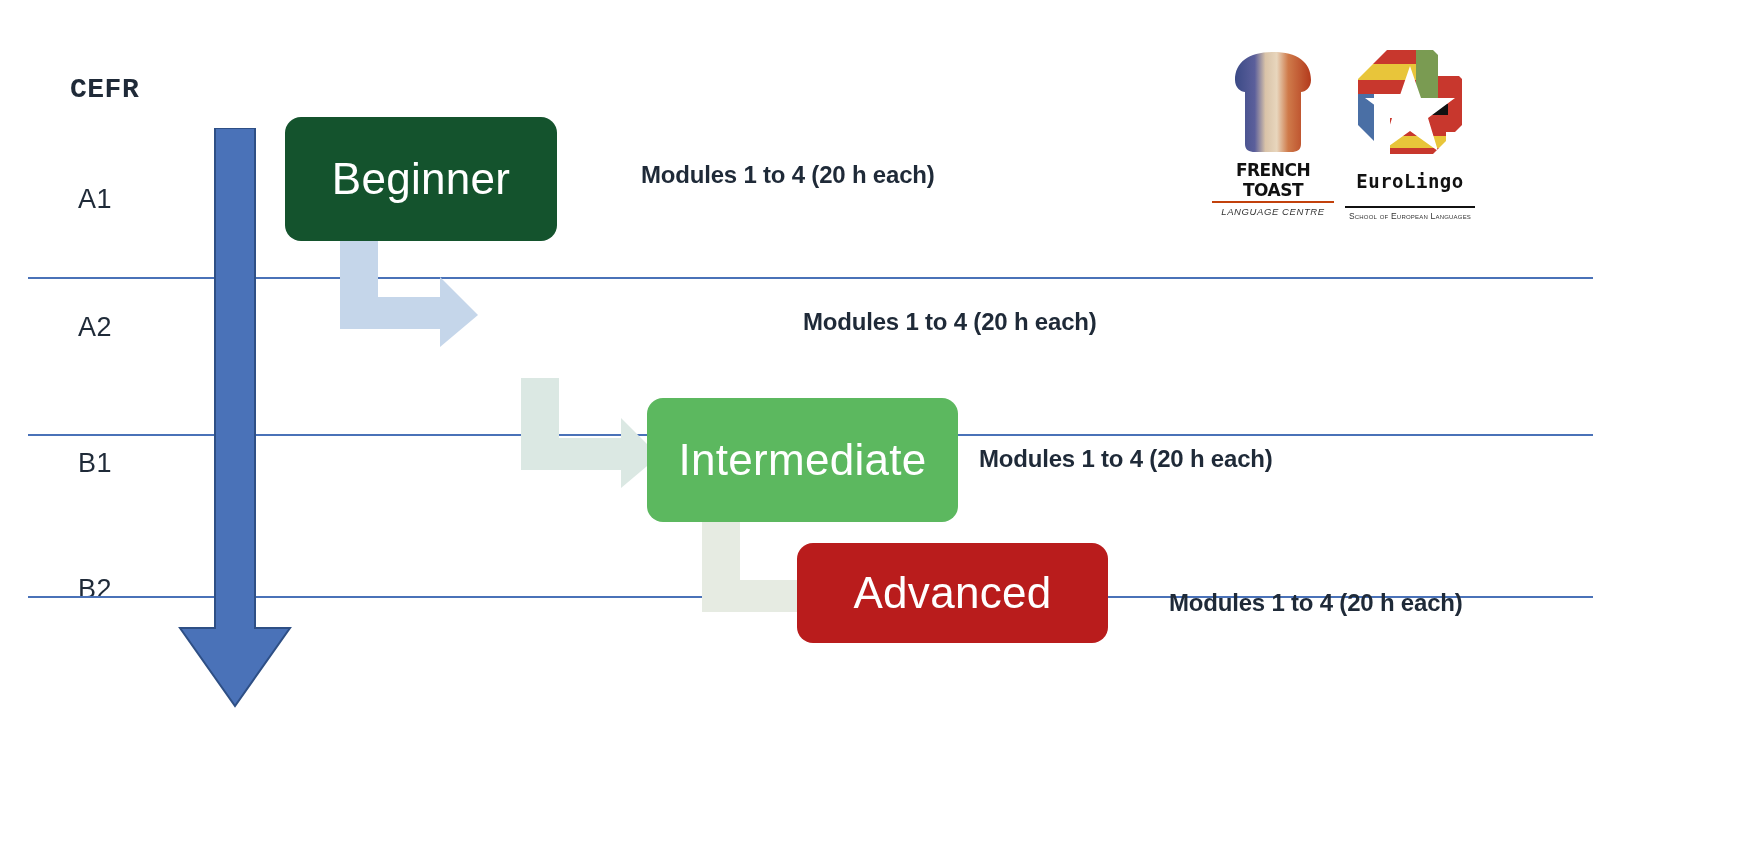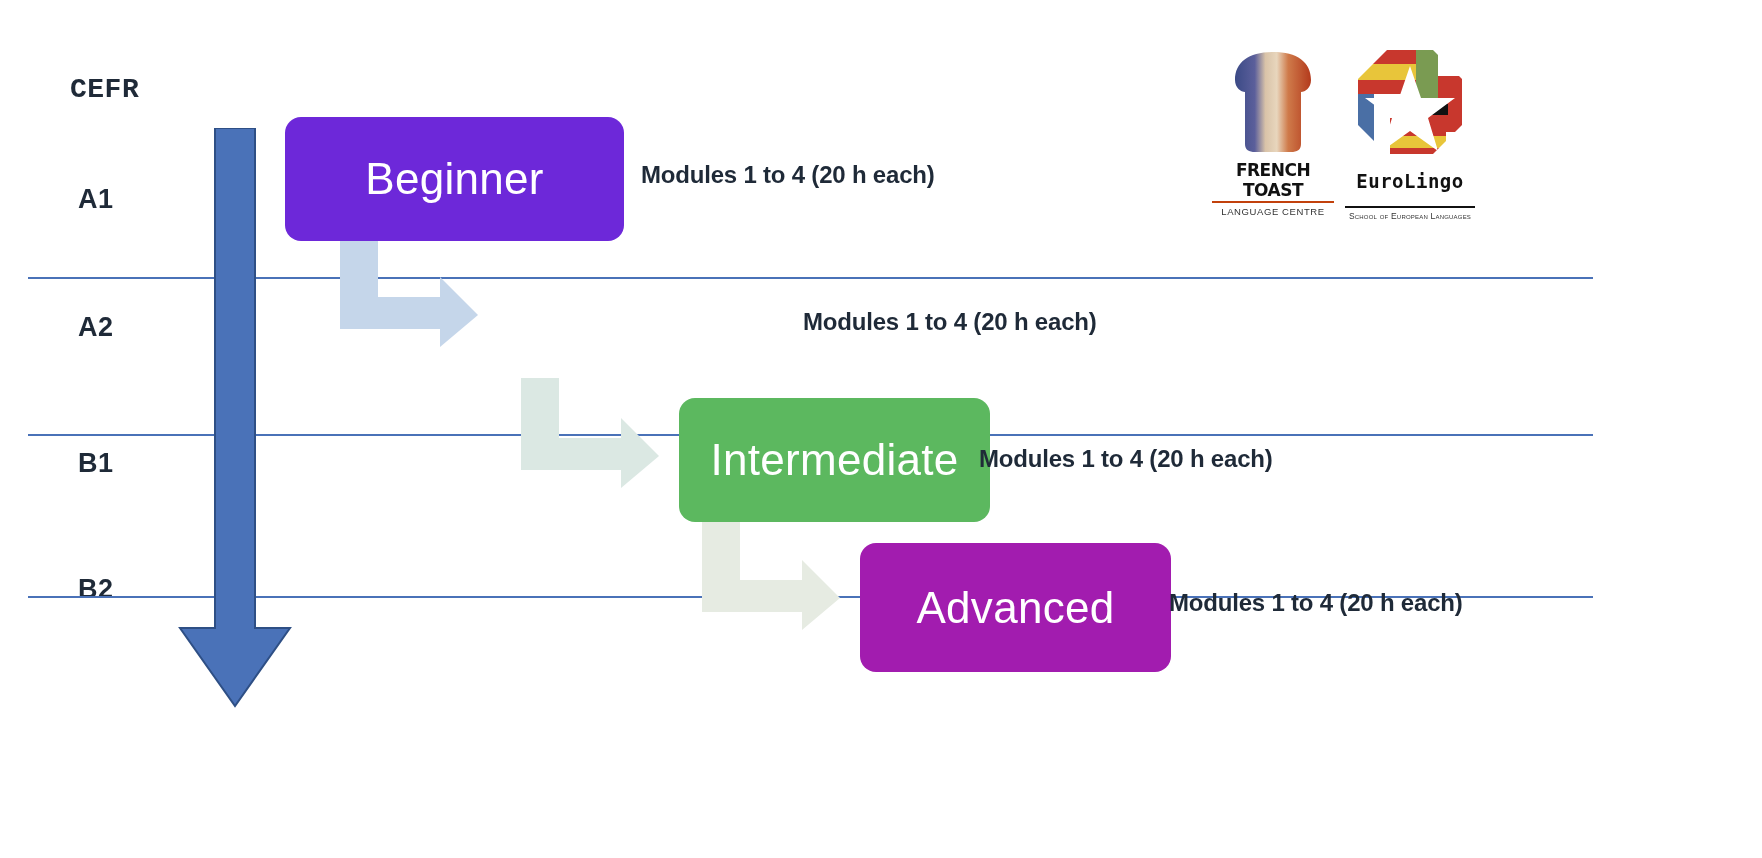--- a/index.html
+++ b/index.html
@@ -26,21 +26,21 @@
     font-size: 28px;
     font-weight: bold;
     color: #1f2a38;
     letter-spacing: 0.5px;
     font-family: Liberation Mono, monospace;
   }
   .cefr-level {
     position: absolute;
     left: 78px;
     font-size: 27px;
-    font-weight: bold;
+    font-weight: normal;
     color: #1f2a38;
     letter-spacing: 0.5px;
   }
   .cefr-a1 { top: 184px; }
   .cefr-a2 { top: 312px; }
   .cefr-b1 { top: 448px; }
   .cefr-b2 { top: 574px; }
 
   
   .divider {
@@ -77,35 +77,34 @@
     justify-content: center;
     color: #ffffff;
     font-size: 44px;
     font-weight: 400;
     letter-spacing: 0.3px;
     box-sizing: border-box;
     padding: 0 10px;
     white-space: nowrap;
   }
   .box-beginner {
-    left: 285px;  top: 117px;  width: 339px; height: 124px;
-    background: #6d28d9;
+    left: 285px;  top: 117px;  width: 272px; height: 124px;
+    background: #14532d;
   }
   .box-elementary {
     left: 467px;  top: 258px;  width: 310px; height: 124px;
     background: #6ec5b2;
   }
   .box-intermediate {
     left: 647px;  top: 398px;  width: 311px; height: 124px;
     background: #5cb85f;
-    margin-left: 32px;
   }
   .box-advanced {
-    left: 860px;  top: 543px;  width: 311px; height: 129px;
-    background: #a21caf;
+    left: 797px;  top: 543px;  width: 311px; height: 100px;
+    background: #b91c1c;
   }
 
   
   .module-note {
     position: absolute;
     font-size: 24px;
     font-weight: bold;
     color: #1f2a38;
     white-space: nowrap;
     letter-spacing: -0.2px;
@@ -141,20 +140,21 @@
     padding-bottom: 1px;
     margin-top: 2px;
   }
   .toast-sub {
     display: block;
     text-align: center;
     font-size: 9.5px;
     letter-spacing: 0.6px;
     color: #333333;
     margin-top: 3px;
+    font-style: italic;
   }
   .euro-name {
     font-family: "DejaVu Sans Mono", monospace;
     font-size: 19px;
     letter-spacing: 0.5px;
     margin-top: 12px;
     border-bottom: 2px solid #111111;
     padding-bottom: 14px;
   }
   .euro-sub {

